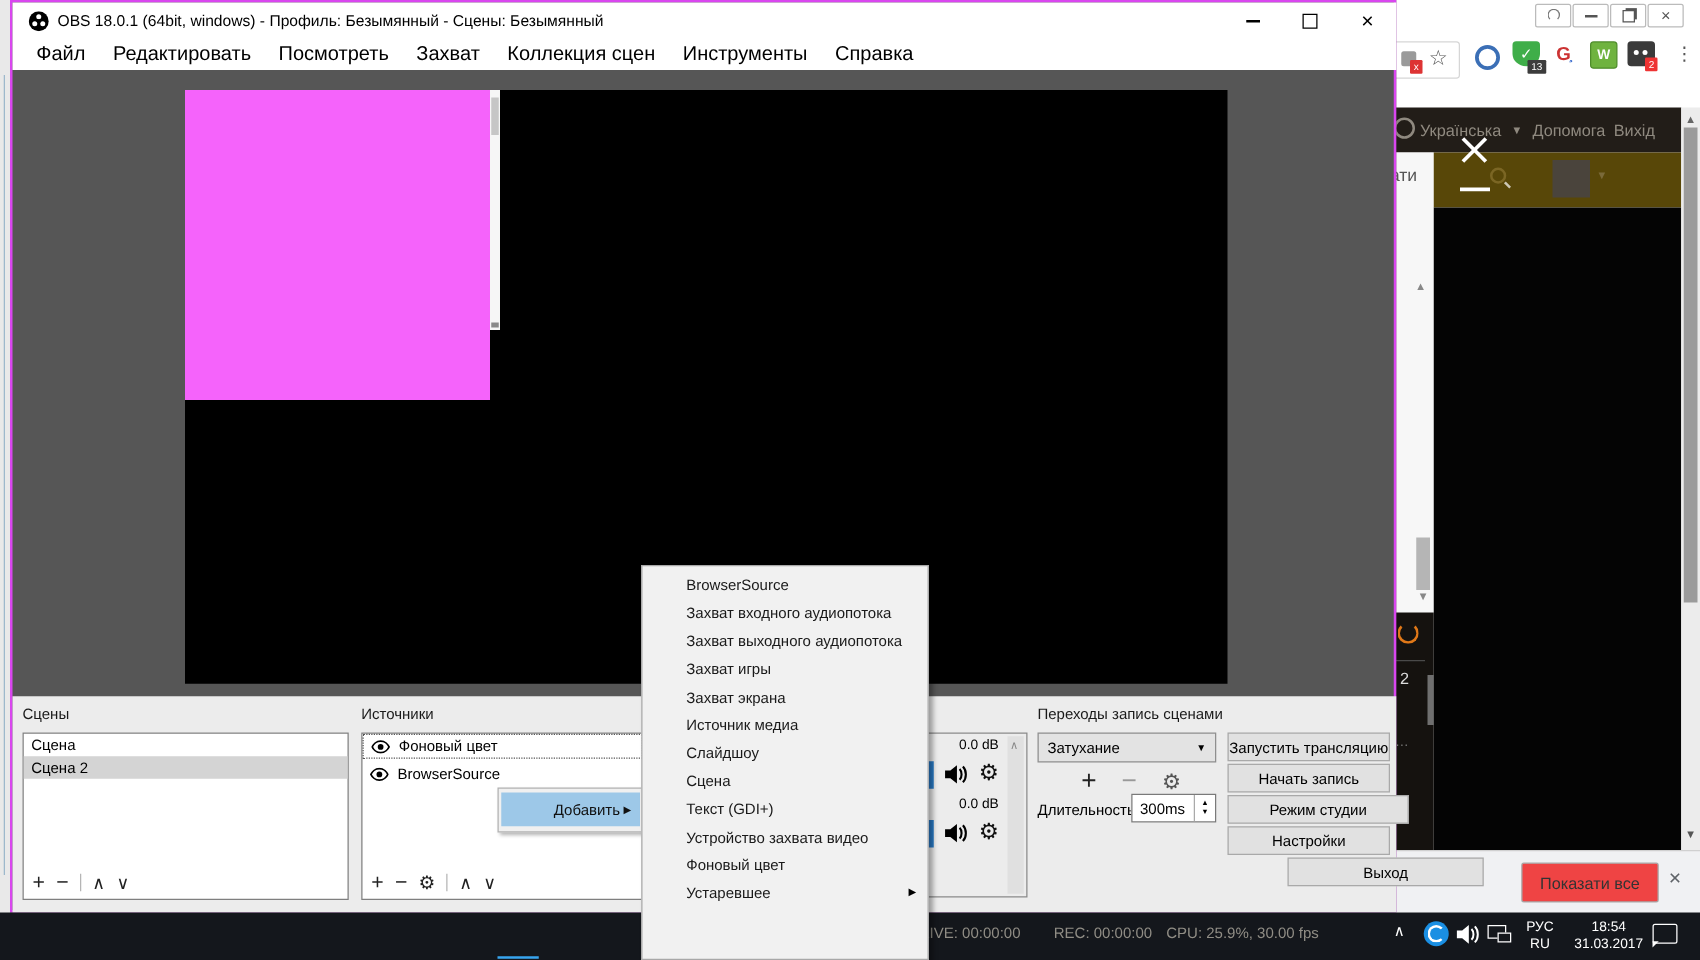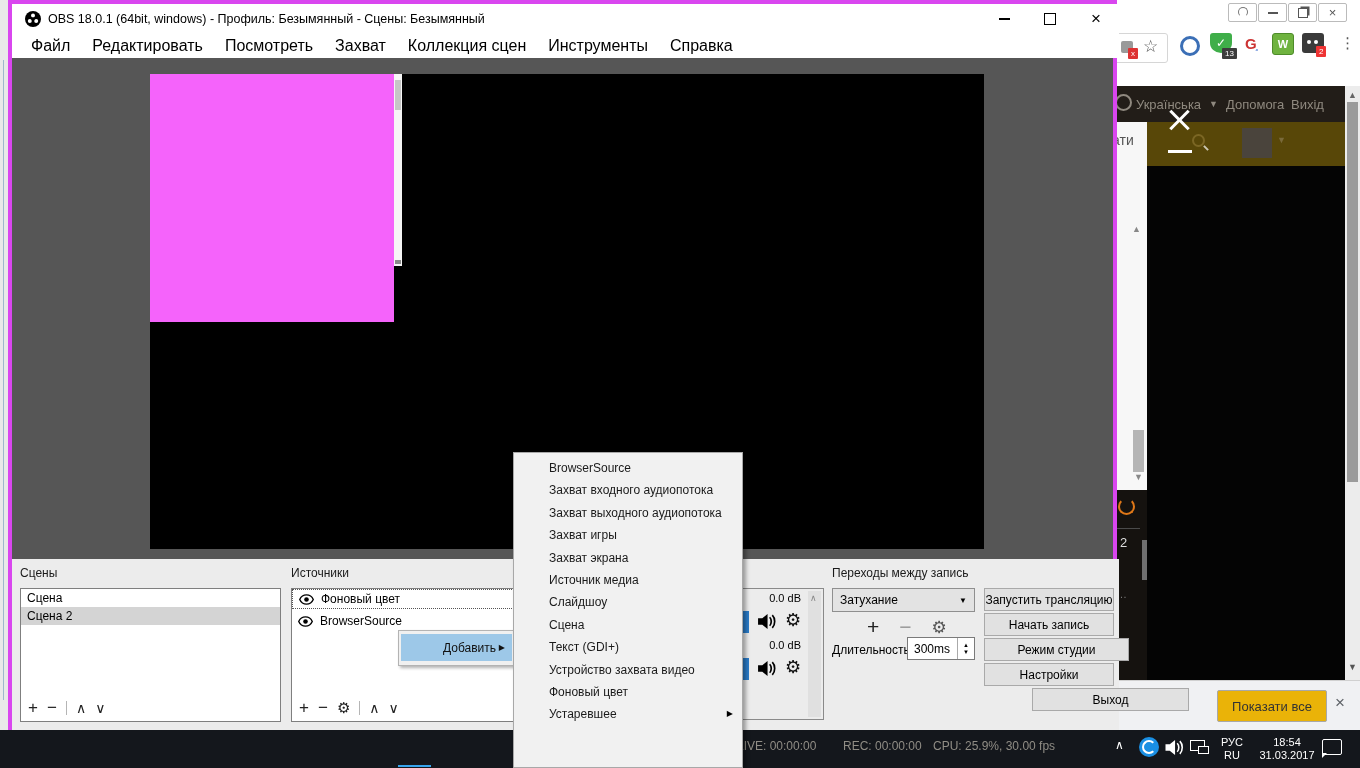--- a/index.html
+++ b/index.html
@@ -4,21 +4,21 @@
 <style>
   html,body{margin:0;padding:0;background:#222;}
   #screen{position:relative;width:1360px;height:768px;overflow:hidden;
     font-family:"Liberation Sans",sans-serif;background:#e8e8e8;}
   .a{position:absolute;}
   .f{display:flex;align-items:center;}
   .nosel{user-select:none;}
 
   
   #obs{left:8px;top:0;width:1109px;height:730px;background:#565656;
-    border:4px solid #d946ef;box-sizing:border-box;}
+    border:2px solid #d946ef;box-sizing:border-box;}
   #obs-titlebar{left:0;top:0;width:1107px;height:30px;background:#fff;}
   #obs-title{left:36px;top:8px;font-size:12.5px;color:#000;}
   .winbtn{width:46px;height:28px;display:flex;align-items:center;justify-content:center;}
   #obs-menubar{left:0;top:30px;width:1107px;height:24px;background:#fff;display:flex;align-items:center;padding-left:8px;box-sizing:border-box;}
   .menu-item{font-size:16px;color:#000;padding:4px 11px;}
   #canvas{left:138px;top:70px;width:834px;height:475px;background:#000;}
   #magenta{left:0;top:0;width:244px;height:248px;background:#f563fb;}
   #bs-scrollbar{left:244px;top:0;width:8px;height:192px;background:#f6f6f6;}
   #bs-thumb{left:1px;top:6px;width:6px;height:30px;background:#c6c6c6;}
 
@@ -52,21 +52,21 @@
   #ext-box{left:4px;top:33px;width:52px;height:28px;border:1px solid #d6d6d6;border-radius:3px;background:#fff;}
   .badge{position:absolute;font-size:8px;color:#fff;padding:1px 3px;border-radius:1px;}
   #page-header{left:0;top:86px;width:235px;height:36px;background:#221d18;}
   .hdr-txt{font-size:13px;color:#8f897f;}
   #white-col{left:0;top:122px;width:37px;height:368px;background:#f7f7f7;}
   #orange-bar{left:37px;top:122px;width:198px;height:44px;background:#584708;}
   #dark-content{left:37px;top:166px;width:198px;height:514px;background:#040404;}
   #dark-side{left:0;top:490px;width:37px;height:190px;background:#15120f;}
   #pg-scroll{left:235px;top:86px;width:15px;height:594px;background:#ececec;}
   #dl-bar{left:0;top:680px;width:250px;height:50px;background:#f0f1f3;border-top:1px solid #d0d0d0;box-sizing:border-box;}
-  #show-all{left:107px;top:9px;width:108px;height:30px;background:#eab308;border:1px solid #a8a8a8;
+  #show-all{left:107px;top:9px;width:108px;height:30px;background:#ef4444;border:1px solid #a8a8a8;
     border-radius:2px;font-size:13px;color:#333;display:flex;align-items:center;justify-content:center;}
 
   
   #taskbar{left:0;top:730px;width:1360px;height:38px;background:#14171c;z-index:30;}
   .tray-txt{font-size:11px;color:#fff;text-align:center;line-height:13px;}
   .status-txt{font-size:12px;color:#908d85;}
 
   
   .xbar{position:absolute;background:#fff;}
   .mag{border:2px solid #fff;border-radius:50%;width:9px;height:9px;}
@@ -194,21 +194,21 @@
       <div id="magenta" class="a"></div>
       <div id="bs-scrollbar" class="a">
         <div id="bs-thumb" class="a"></div>
         <div class="a" style="left:1px;top:186px;width:6px;height:4px;background:#8a8a8a;"></div>
       </div>
     </div>
 
     <div id="panel-area" class="a">
       <span class="a panel-label" style="left:8px;top:7px;">Сцены</span>
       <span class="a panel-label" style="left:279px;top:7px;">Источники</span>
-      <span class="a panel-label" style="left:820px;top:7px;">Переходы между запись</span>
+      <span class="a panel-label" style="left:820px;top:7px;">Переходы запись сценами</span>
 
       <div class="a listbox" style="left:8px;top:29px;width:261px;height:134px;">
         <div class="lrow">Сцена</div>
         <div class="lrow" style="background:#d4d4d4;">Сцена 2</div>
         <div class="toolbar a" style="left:7px;bottom:3px;">
           <span class="tb-ic" style="font-size:17px;">+</span>
           <span class="tb-ic" style="font-size:17px;">−</span>
           <span class="tb-sep"></span>
           <span class="tb-ic">∧</span>
           <span class="tb-ic">∨</span>

